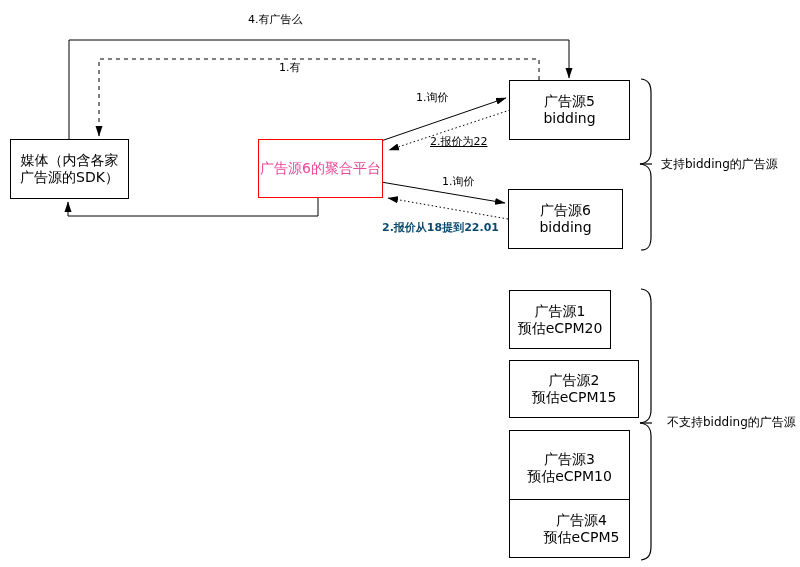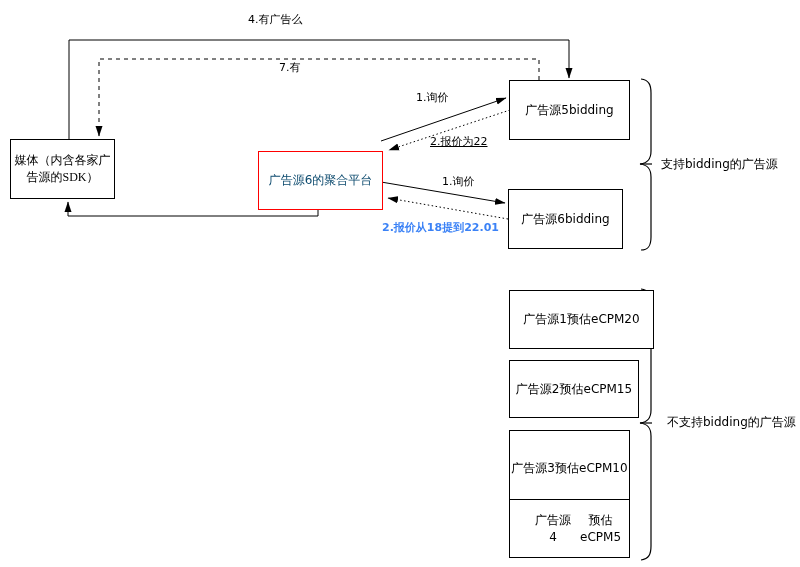--- a/index.html
+++ b/index.html
@@ -1,34 +1,34 @@
 <!DOCTYPE html>
 <html><head>
 <meta charset="utf-8">
 <style>
   html,body{margin:0;padding:0;background:#fff;}
   .canvas{position:relative;width:800px;height:567px;background:#ffffff;
           font-family:"DejaVu Sans","Liberation Sans",sans-serif;color:#000;overflow:hidden;}
   .edges{position:absolute;left:0;top:0;width:800px;height:567px;}
   .node{position:absolute;box-sizing:border-box;border:1px solid #000;background:#fff;
-        display:flex;flex-direction:row;align-items:center;justify-content:center;
-        text-align:center;font-size:12px;line-height:17px;}
-  .node.red{border-color:#ff0000;color:#0c4a6e;margin-top:12px;}
+        display:flex;flex-direction:column;align-items:center;justify-content:center;
+        text-align:center;font-size:14px;line-height:17px;}
+  .node.red{border-color:#ff0000;color:#ec4899;}
   .node .nm,.node .dt{display:block;}
   .lbl{position:absolute;font-size:11px;line-height:14px;white-space:nowrap;color:#000;}
-  .lbl.redbold{color:#3b82f6;font-weight:bold;}
+  .lbl.redbold{color:#0c4a6e;font-weight:bold;}
   .lbl.brace{font-size:12px;}
   .wf{position:absolute;left:6px;top:227px;width:350px;text-align:center;
       font-size:12px;line-height:16px;}
   .wf div{white-space:nowrap;}
-  #media-node{left:10px;top:139px;width:105px;height:60px;padding:0 3px;font-family:Liberation Serif, serif;}
+  #media-node{left:10px;top:139px;width:119px;height:60px;padding:0 3px;}
   #agg-node{left:258px;top:139px;width:125px;height:59px;}
   #s5-node{left:509px;top:80px;width:121px;height:60px;}
   #s6-node{left:508px;top:189px;width:115px;height:60px;}
-  #s1-node{left:509px;top:290px;width:145px;height:59px;}
+  #s1-node{left:509px;top:290px;width:102px;height:59px;}
   #s2-node{left:509px;top:360px;width:130px;height:58px;}
   #s3-node{left:509px;top:430px;width:121px;height:76px;}
   #s4-node{left:509px;top:499px;width:121px;height:59px;padding-left:24px;}
 </style>
 </head>
 <body>
 
 <div class="canvas">
 
   <svg class="edges" viewBox="0 0 800 567" xmlns="http://www.w3.org/2000/svg">
@@ -91,21 +91,21 @@
     <span class="nm">广告源3</span>
     <span class="dt">预估eCPM10</span>
   </div>
 
   <div class="node" id="s4-node">
     <span class="nm">广告源4</span>
     <span class="dt">预估eCPM5</span>
   </div>
 
   <div class="lbl" style="left:248px;top:13px;">4.有广告么</div>
-  <div class="lbl" style="left:279px;top:61px;">7.有</div>
+  <div class="lbl" style="left:279px;top:61px;">1.有</div>
   <div class="lbl" style="left:416px;top:91px;">1.询价</div>
   <div class="lbl" style="left:430px;top:135px;text-decoration:underline;">2.报价为22</div>
   <div class="lbl" style="left:442px;top:175px;">1.询价</div>
   <div class="lbl redbold" style="left:382px;top:221px;">2.报价从18提到22.01</div>
 
 
   <div class="lbl brace" style="left:661px;top:157px;">支持bidding的广告源</div>
   <div class="lbl brace" style="left:667px;top:415px;">不支持bidding的广告源</div>
 
 </div>

